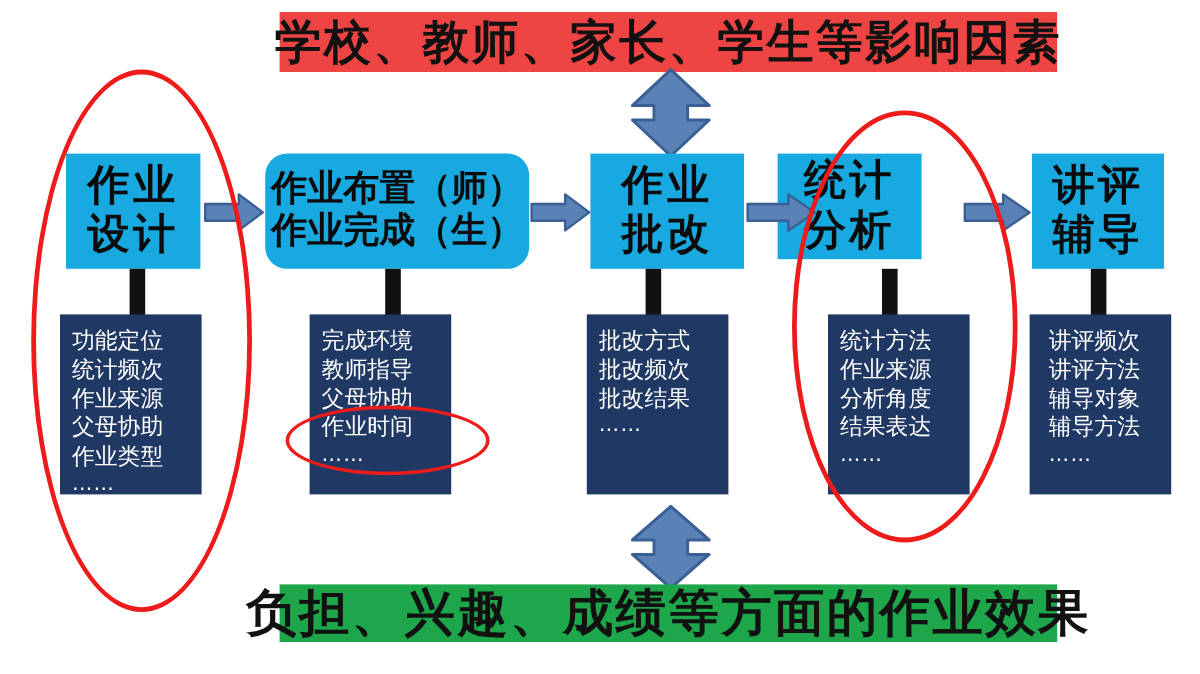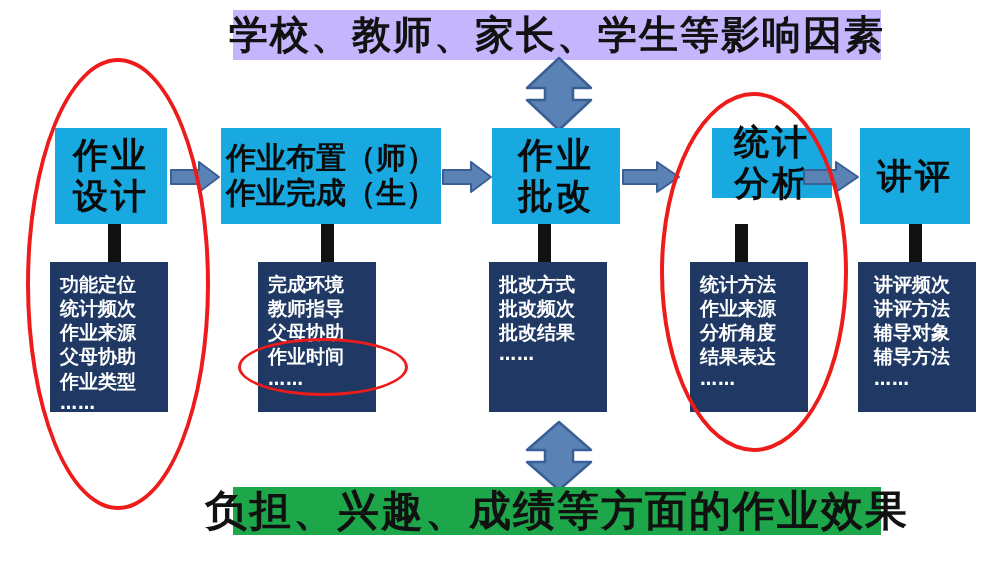--- a/index.html
+++ b/index.html
@@ -15,21 +15,21 @@
   .banner{
     position:absolute;
     display:flex;align-items:center;justify-content:center;
     font-weight:700;
     color:#111;
     letter-spacing:2px;
     white-space:nowrap;
   }
   #banner-top{
     left:233px;top:10px;width:648px;height:50px;
-    background:#c4b5fd;
+    background:#ef4444;
     font-size:39px;
   }
   #banner-bottom{
     left:233px;top:487px;width:648px;height:48px;
     background:#1DA64A;
     font-size:42px;
   }
 
   
   .stage-box{
@@ -41,39 +41,39 @@
     font-weight:700;
     line-height:1.16;
     text-align:center;
     white-space:nowrap;
   }
   .stage-box .ln{display:block;}
   .sb-narrow{font-size:35px;letter-spacing:3px;}
   .sb-wide{font-size:30px;letter-spacing:0px;}
 
   #box-0{left:55px;top:128px;width:112px;height:96px;}
-  #box-1{left:221px;top:128px;width:220px;height:96px;}
+  #box-1{left:221px;top:128px;width:220px;height:96px;border-radius:18px;}
   #box-2{left:492px;top:128px;width:128px;height:96px;}
-  #box-3{left:712px;top:128px;width:120px;height:70px;align-items:center;}
+  #box-3{left:648px;top:128px;width:120px;height:88px;align-items:center;}
   #box-4{left:860px;top:128px;width:110px;height:96px;}
 
   
   .stem{position:absolute;background:#111111;width:13px;}
   #stem-0{left:108px;top:224px;height:42px;}
   #stem-1{left:321px;top:224px;height:42px;}
   #stem-2{left:538px;top:224px;height:42px;}
   #stem-3{left:735px;top:224px;height:42px;}
   #stem-4{left:909px;top:224px;height:42px;}
 
   
   .detail-box{
     position:absolute;
     background:#1F3864;
     color:#ffffff;
-    font-weight:700;
+    font-weight:400;
     font-size:19px;
     line-height:1.27;
     letter-spacing:0px;
     padding:10px 0 6px 10px;
     box-sizing:border-box;
     white-space:nowrap;
   }
   .detail-box .dl{display:block;}
   .detail-box .dots{letter-spacing:1px;font-size:17px;}
   #detail-0{left:50px;top:262px;width:118px;height:150px;}
@@ -134,20 +134,21 @@
     <span class="ln">批改</span>
   </div>
 
   <div class="stage-box sb-narrow" id="box-3">
     <span class="ln">统计</span>
     <span class="ln">分析</span>
   </div>
 
   <div class="stage-box sb-narrow" id="box-4">
     <span class="ln">讲评</span>
+    <span class="ln">辅导</span>
   </div>
 
   <div class="h-arrow" id="harrow-0">
     <svg viewBox="0 0 52 34" width="52" height="34" preserveAspectRatio="none" aria-hidden="true">
       <polygon points="2,10 30,10 30,2 50,17 30,32 30,24 2,24" fill="#5B82B5" stroke="#3A5F95" stroke-width="2" stroke-linejoin="round"></polygon>
     </svg>
   </div>
   <div class="h-arrow" id="harrow-1">
     <svg viewBox="0 0 52 34" width="52" height="34" preserveAspectRatio="none" aria-hidden="true">
       <polygon points="2,10 30,10 30,2 50,17 30,32 30,24 2,24" fill="#5B82B5" stroke="#3A5F95" stroke-width="2" stroke-linejoin="round"></polygon>

